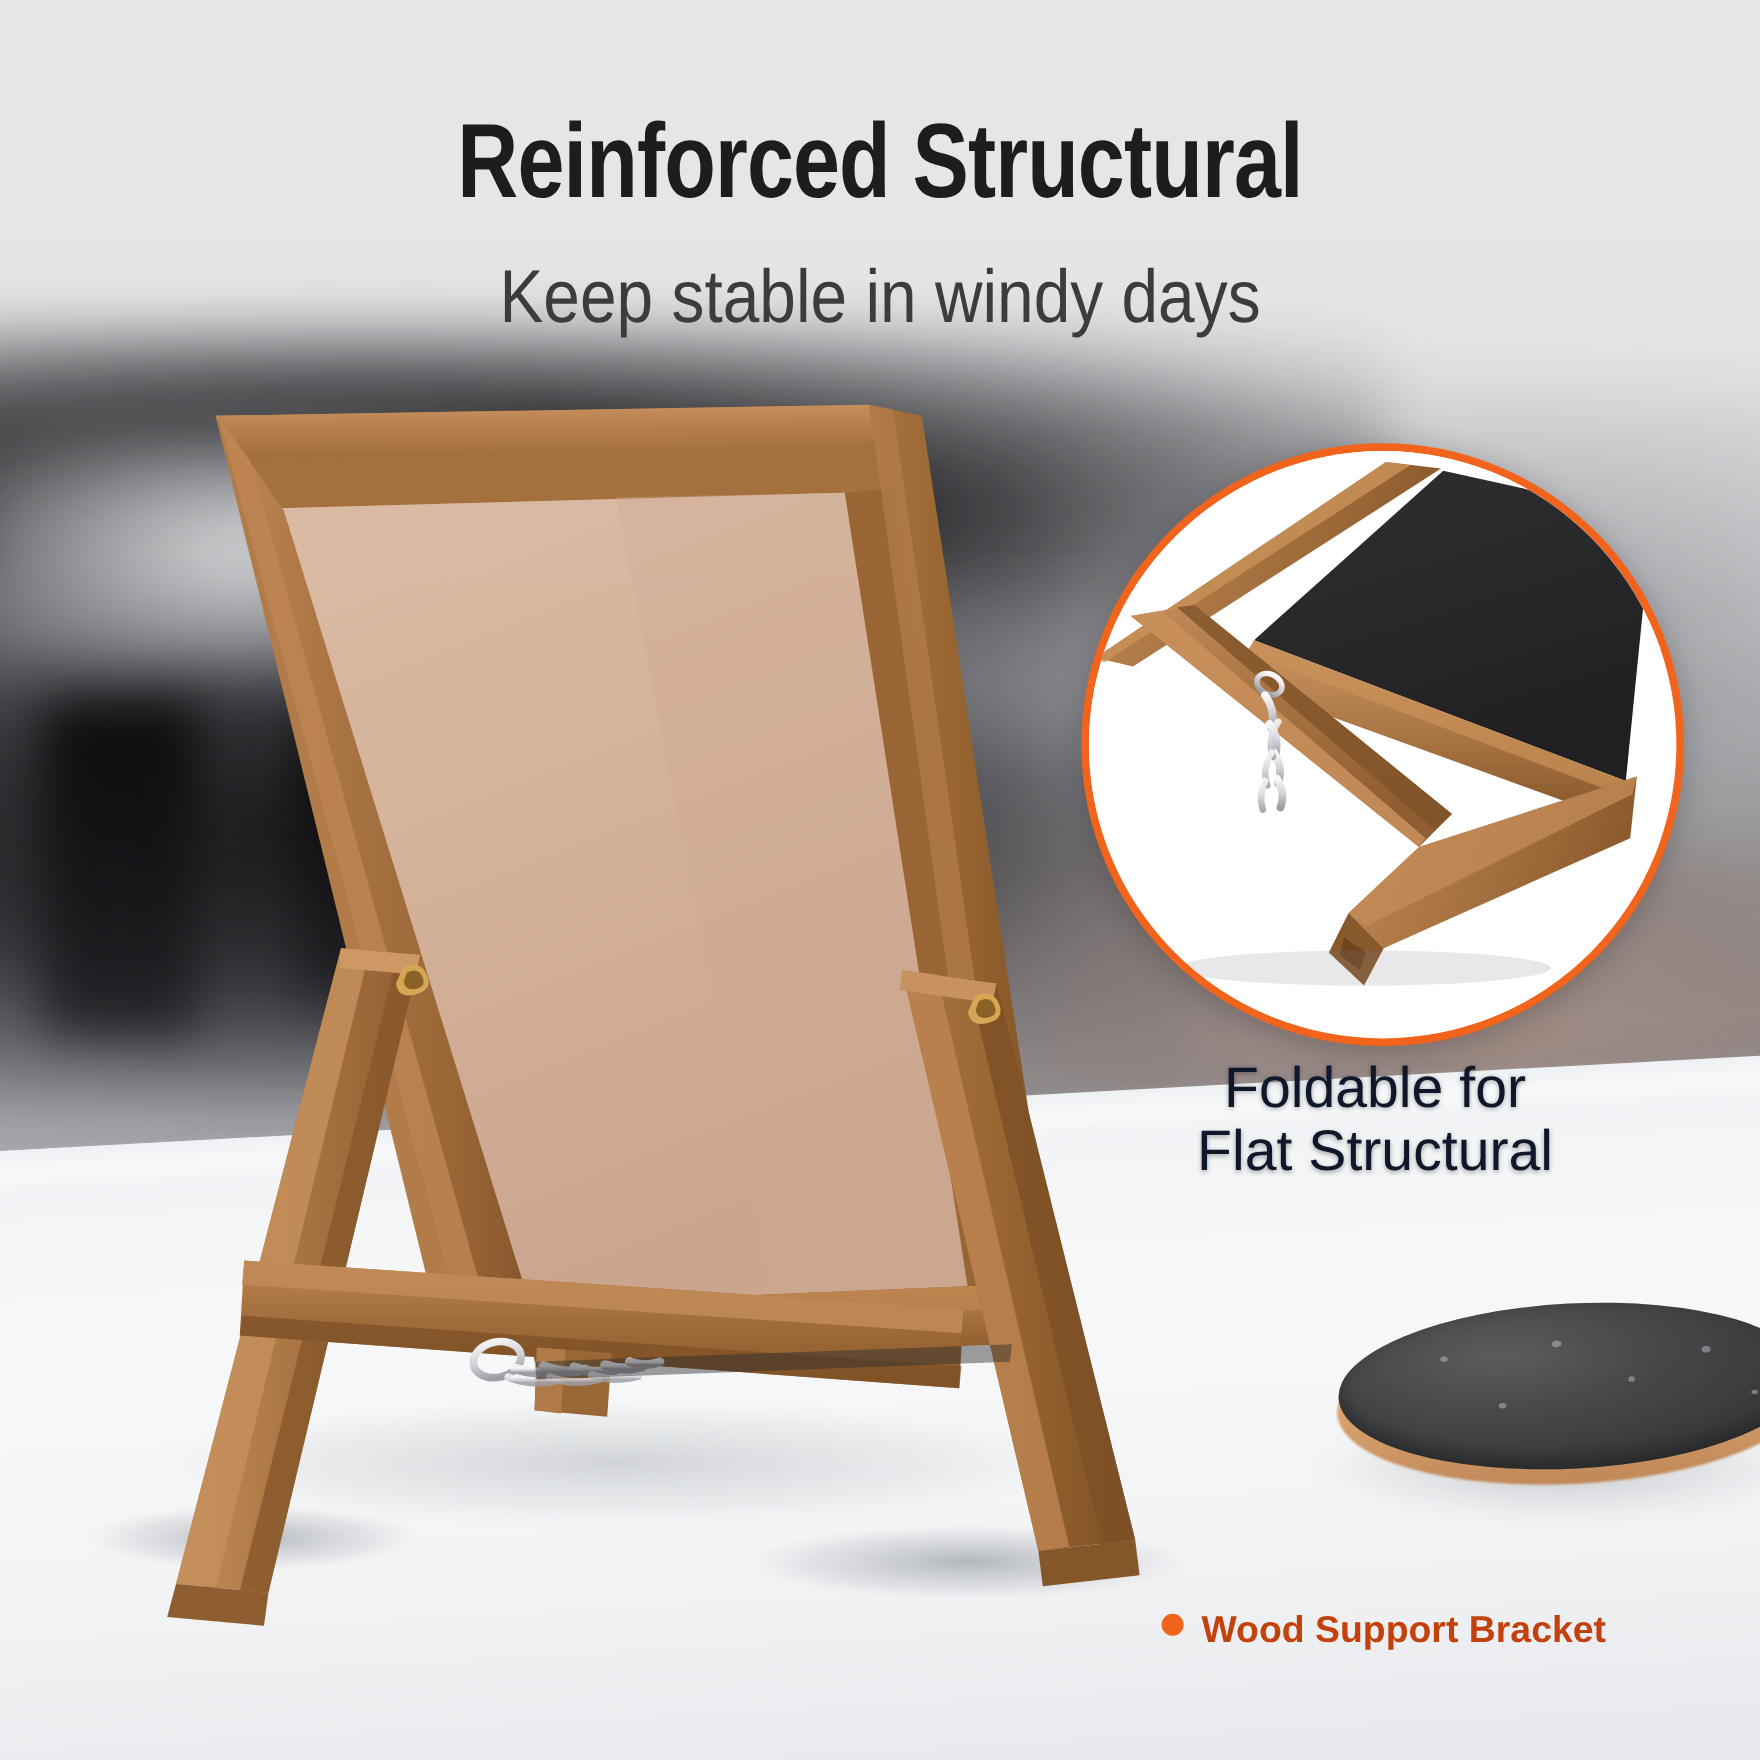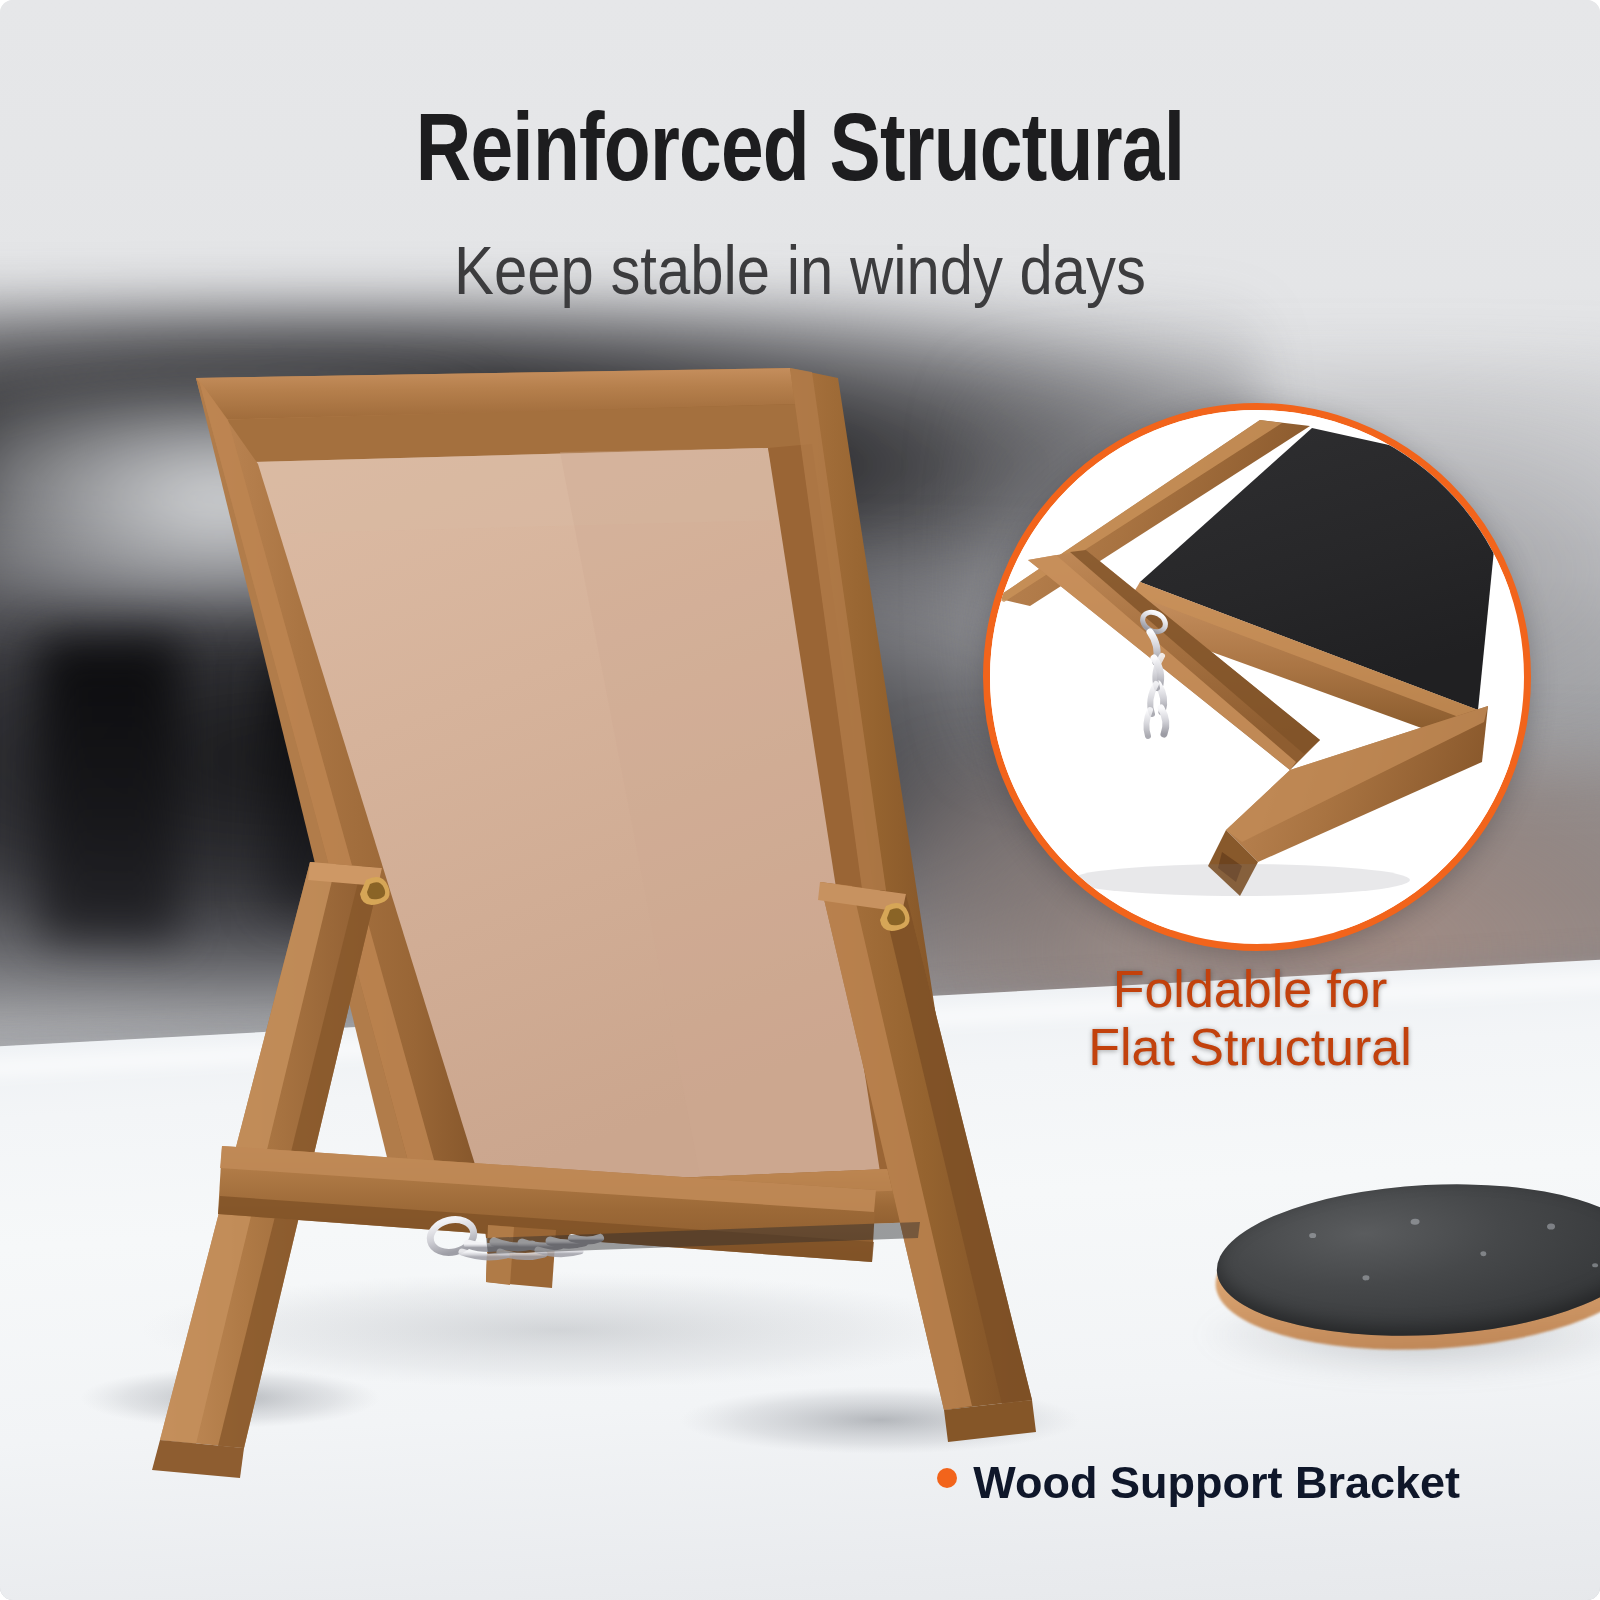--- a/index.html
+++ b/index.html
@@ -7,21 +7,20 @@
   body{
     font-family:"Liberation Sans", sans-serif;
     background:#ffffff;
   }
   #stage{
     position:relative;
     width:1600px;
     height:1600px;
     overflow:hidden;
     background:#e9eaec;
-    border-radius:13px;
   }
 
   
   .bg-wall{
     position:absolute; left:0; top:0; width:1600px; height:1600px;
     background:
       linear-gradient(180deg,#e6e7e9 0%,#e4e5e7 18%,#dfe0e2 26%,#d9dadd 32%,#cfd0d3 36%,#babbbe 40%, #a9aaad 44%, #98999c 50%, #9a9b9e 56%, #a3a4a7 62%, #b9babd 68%, #cfd0d3 72%, #e2e3e5 76%, #eef0f2 80%, #f4f6f8 88%, #eceef0 100%);
     filter:blur(0px);
   }
   
@@ -161,32 +160,32 @@
     transform-origin:50% 0;
     white-space:nowrap;
   }
   .inset-caption{
     position:absolute; left:1010px; top:960px; width:480px;
     text-align:center;
     font-family:"Liberation Sans", sans-serif;
     font-weight:400;
     font-size:52px;
     line-height:58px;
-    color:#c2410c;
+    color:#0f172a;
     text-shadow:0 1px 5px rgba(0,0,0,.35);
   }
   .inset-caption .ln{display:block;}
   .bullet-callout{
     position:absolute; left:700px; top:1450px; width:760px;
     text-align:right;
     font-family:"Liberation Sans", sans-serif;
     font-weight:700;
-    font-size:45px;
+    font-size:34px;
     line-height:60px;
-    color:#0f172a;
+    color:#c2410c;
     white-space:nowrap;
   }
   .bullet-dot{
     display:inline-block;
     width:20px; height:20px; border-radius:50%;
     background:#F2641B;
     margin-right:16px;
     vertical-align:middle;
     position:relative; top:-5px;
   }

